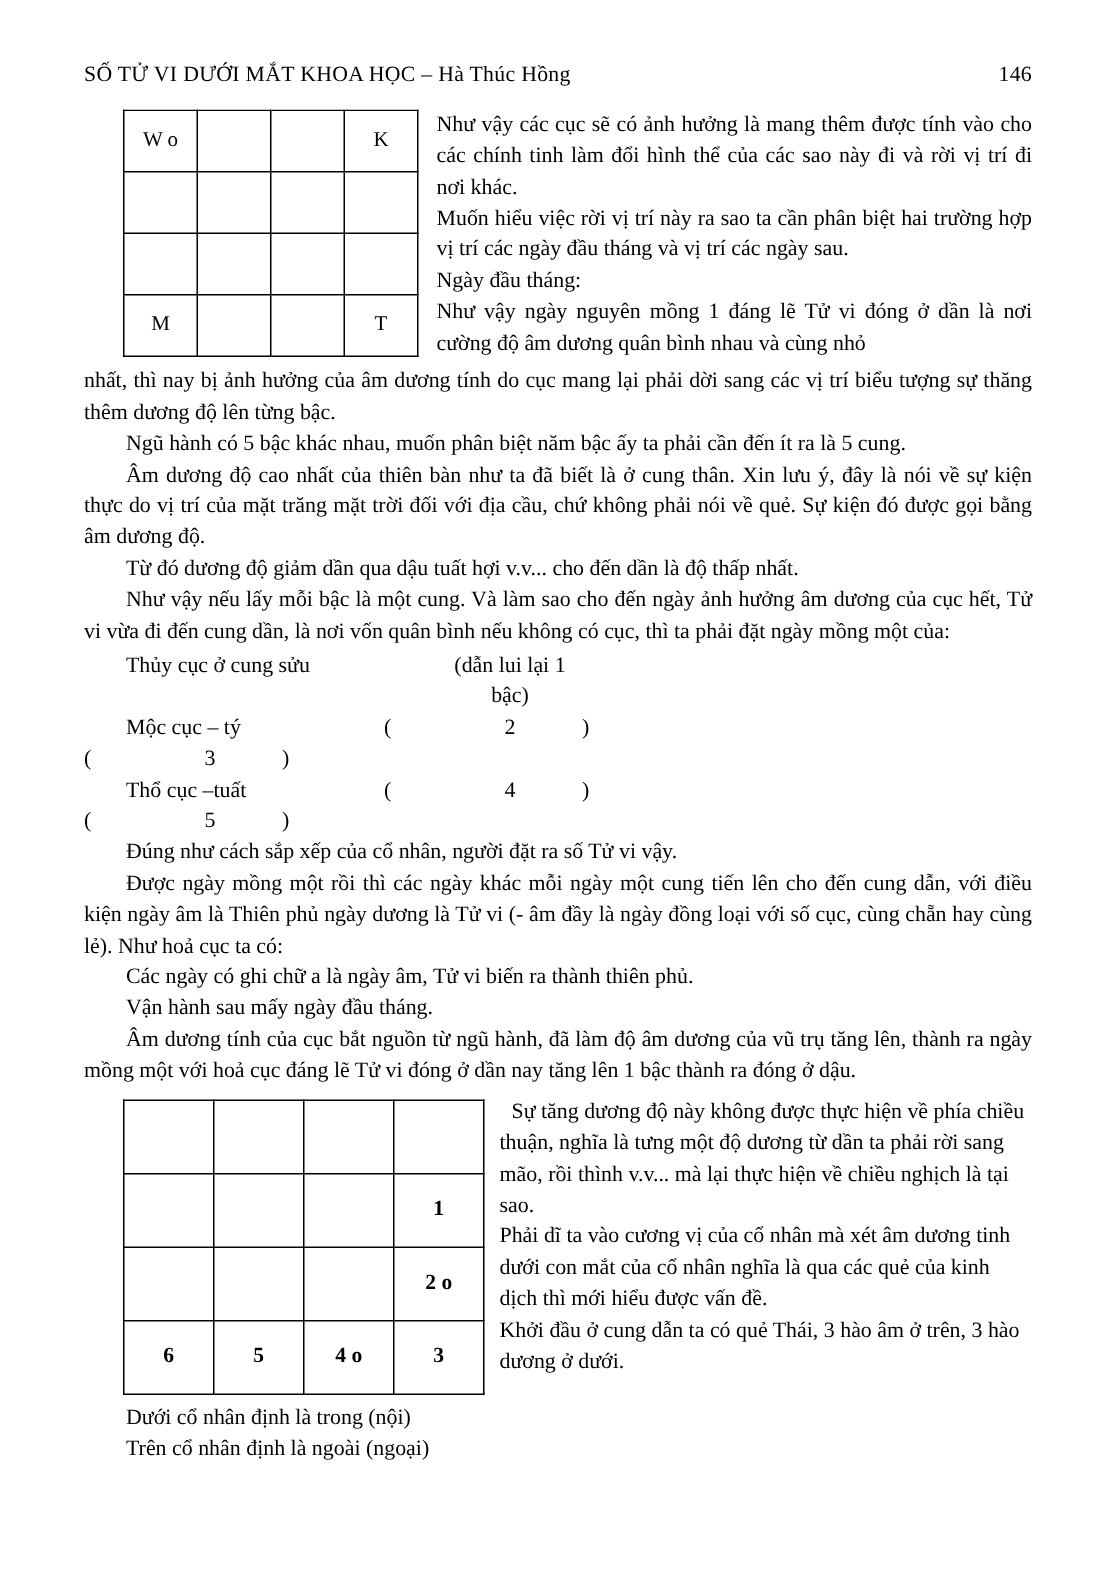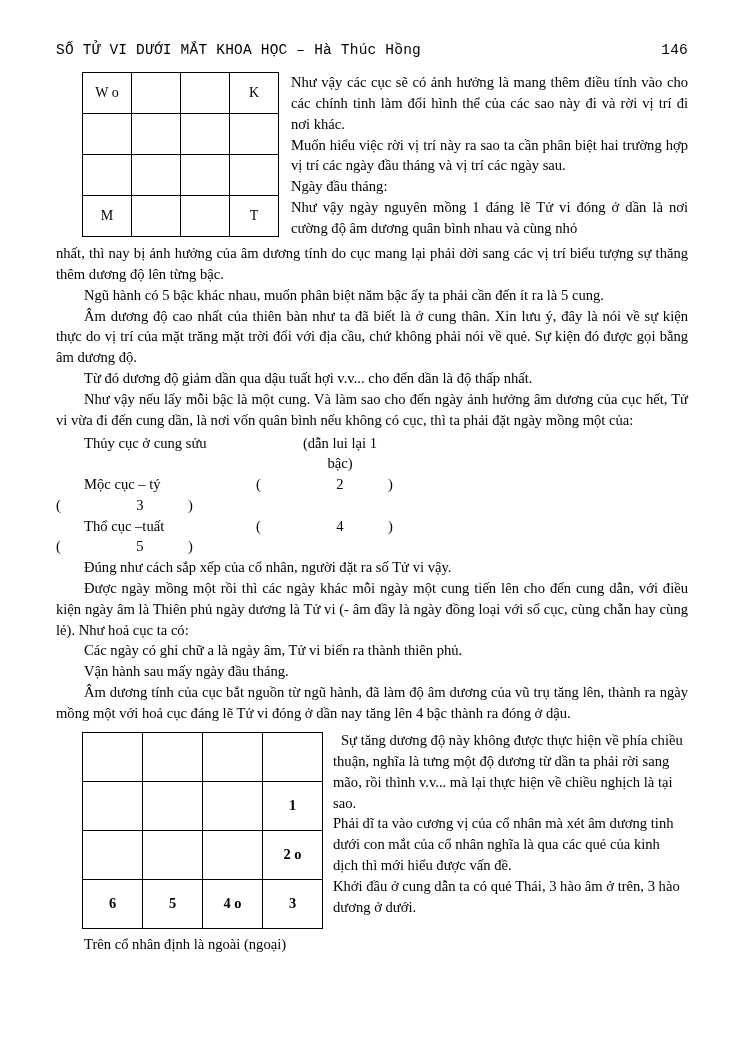--- a/index.html
+++ b/index.html
@@ -18,21 +18,21 @@
     width: 744px;
     height: 1053px;
     box-sizing: border-box;
     padding: 42px 56px 30px 56px;
   }
   
   .header {
     display: flex;
     align-items: baseline;
     justify-content: space-between;
-    font-family: Liberation Mono, monospace;
+    font-family: Liberation Serif, serif;
     font-size: 14.5px;
     letter-spacing: 0.2px;
     padding-bottom: 6px;
     text-align: center;
   }
   .header-title {
     white-space: nowrap;
   }
   .header-page {
     font-size: 14.5px;
@@ -152,21 +152,21 @@
       <tr>
         <td>M</td>
         <td></td>
         <td></td>
         <td>T</td>
       </tr>
     </tbody>
       </table>
 
     <div class="top-text">
-      <p>Như vậy các cục sẽ có ảnh hưởng là mang thêm điều tính vào cho các chính tinh làm đổi hình thể của các sao này đi và rời vị trí đi nơi khác.</p>
+      <p>Như vậy các cục sẽ có ảnh hưởng là mang thêm được tính vào cho các chính tinh làm đổi hình thể của các sao này đi và rời vị trí đi nơi khác.</p>
       <p>Muốn hiểu việc rời vị trí này ra sao ta cần phân biệt hai trường hợp vị trí các ngày đầu tháng và vị trí các ngày sau.</p>
       <p>Ngày đầu tháng:</p>
       <p>Như vậy ngày nguyên mồng 1 đáng lẽ Tử vi đóng ở dần là nơi cường độ âm dương quân bình nhau và cùng nhỏ</p>
     </div>
   </div>
 
   <div class="body-text">
     <p>nhất, thì nay bị ảnh hưởng của âm dương tính do cục mang lại phải dời sang các vị trí biểu tượng sự thăng thêm dương độ lên từng bậc.</p>
     <p class="indent">Ngũ hành có 5 bậc khác nhau, muốn phân biệt năm bậc ấy ta phải cần đến  ít ra là 5 cung.</p>
     <p class="indent">Âm dương độ cao nhất của thiên bàn như ta đã biết là ở cung thân. Xin lưu ý, đây là nói về sự kiện thực do vị trí của mặt trăng mặt trời đối với địa cầu, chứ không phải nói về quẻ. Sự kiện đó được gọi bằng âm dương độ.</p>
@@ -201,21 +201,21 @@
         <span class="c-open">(</span>
         <span class="c-num">5</span>
         <span class="c-close">)</span>
       </li>
     </ul>
 
     <p class="indent">Đúng như cách sắp xếp của cổ nhân, người đặt ra số Tử vi vậy.</p>
     <p class="indent">Được ngày mồng một rồi thì các ngày khác mỗi ngày một cung tiến lên cho đến cung dẫn, với điều kiện ngày âm là Thiên phủ ngày dương là Tử vi (- âm đầy là ngày đồng loại với số cục, cùng chẵn hay cùng lẻ). Như hoả cục ta có:</p>
     <p style="text-indent:28px">Các ngày có ghi chữ a là ngày âm, Tử vi biến ra thành thiên phủ.</p>
     <p style="text-indent:28px">Vận hành sau mấy ngày đầu tháng.</p>
-    <p class="indent">Âm dương tính của cục bắt nguồn từ ngũ hành, đã làm độ âm dương của vũ trụ tăng lên, thành ra ngày mồng một với hoả cục đáng lẽ Tử vi đóng ở dần nay tăng lên 4 bậc thành ra đóng ở dậu.</p>
+    <p class="indent">Âm dương tính của cục bắt nguồn từ ngũ hành, đã làm độ âm dương của vũ trụ tăng lên, thành ra ngày mồng một với hoả cục đáng lẽ Tử vi đóng ở dần nay tăng lên 1 bậc thành ra đóng ở dậu.</p>
   </div>
 
   <div class="bottom-section">
     <table class="grid-table bottom">
       <tbody>
           <tr>
         <td></td>
         <td></td>
         <td></td>
         <td></td>
@@ -242,17 +242,18 @@
       </table>
 
     <div class="bottom-text">
       <p style="text-indent:8px">Sự tăng dương độ này không được thực hiện về phía chiều thuận, nghĩa là tưng một độ dương từ dần ta phải rời sang mão, rồi thình v.v... mà lại thực hiện về chiều nghịch là tại sao.</p>
       <p>Phải dĩ ta vào cương vị của cổ nhân mà xét âm dương tinh dưới con mắt của cổ nhân nghĩa là qua các quẻ của kinh dịch thì mới hiểu được vấn đề.</p>
       <p>Khởi đầu ở cung dẫn ta có quẻ Thái, 3 hào âm ở trên, 3 hào dương ở dưới.</p>
     </div>
   </div>
 
   <div class="after-table">
+    <p>Dưới cổ nhân định là trong (nội)</p>
     <p>Trên cổ nhân định là ngoài (ngoại)</p>
   </div>
 
 
 </div>
 
 </body></html>

